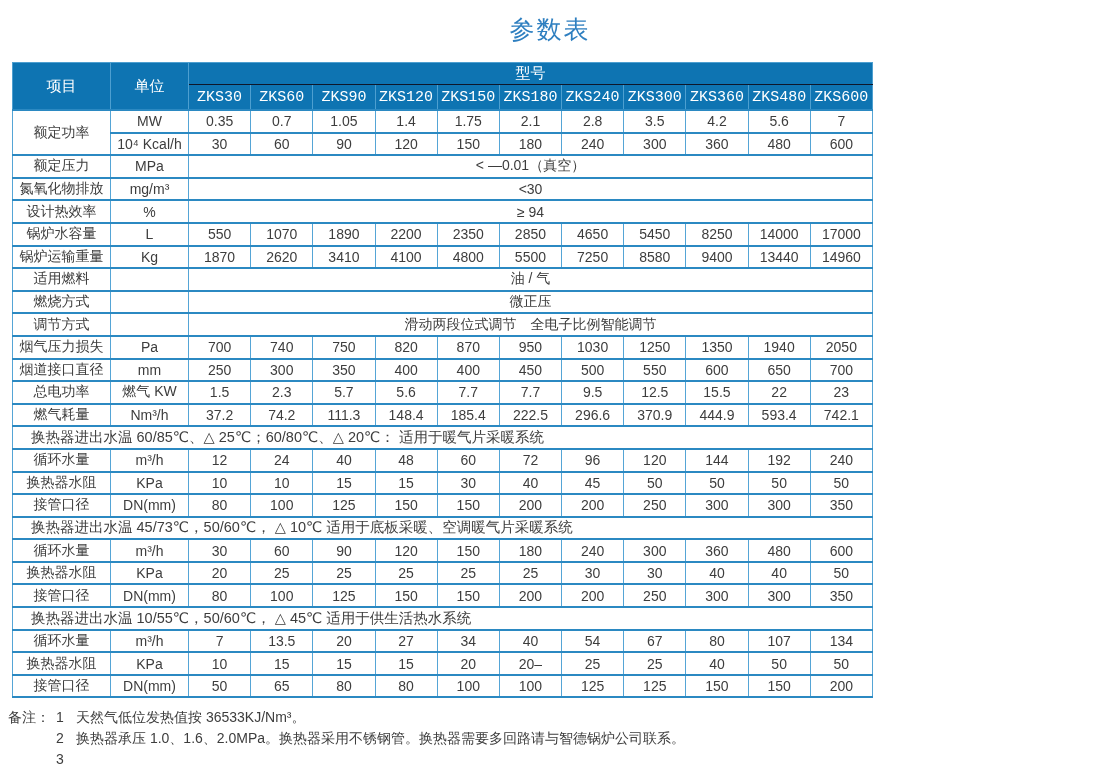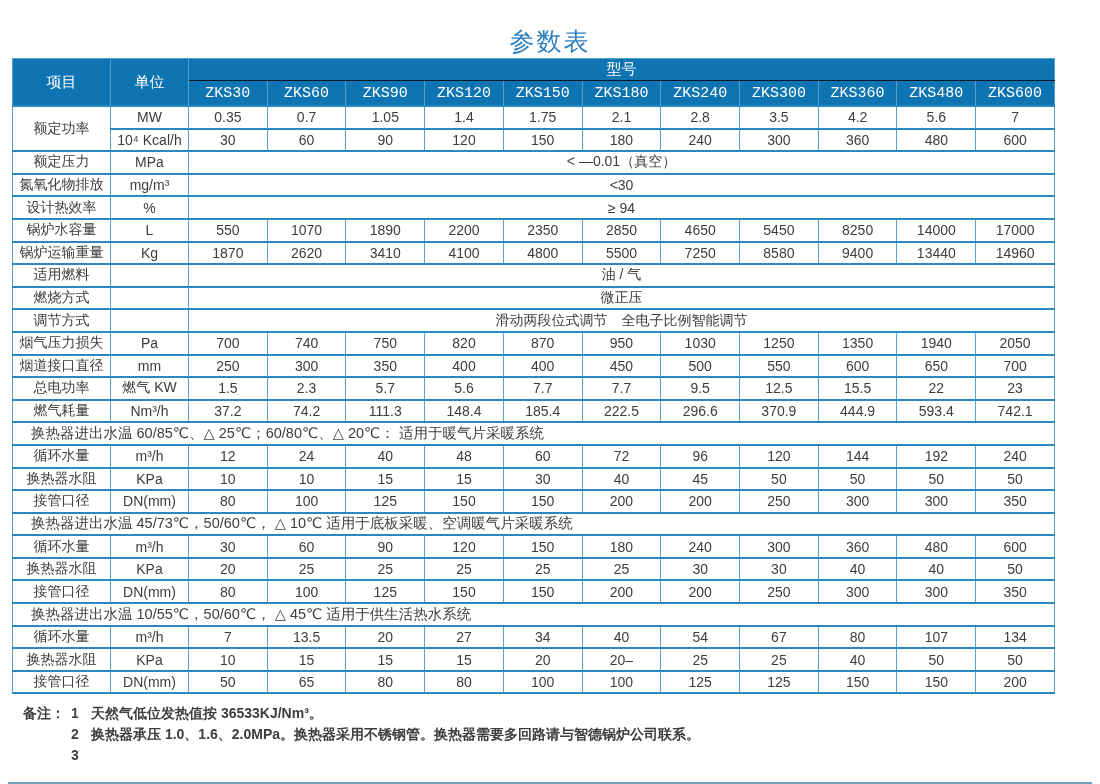--- a/index.html
+++ b/index.html
@@ -3,25 +3,25 @@
 <meta charset="utf-8">
 <style>
   html,body{margin:0;padding:0;}
   body{
     width:1100px;height:784px;background:#ffffff;
     font-family:"Liberation Sans","DejaVu Sans",sans-serif;
     color:#3d3d3d;overflow:hidden;
   }
   .page-title{
     text-align:center;font-size:25px;color:#2e7fc0;
-    padding-top:24px;height:34px;line-height:34px;letter-spacing:2px;
+    padding-top:12px;height:34px;line-height:34px;letter-spacing:2px;
   }
   table.params{
     border-collapse:collapse;table-layout:fixed;
-    width:1043px;margin-left:12px;
+    width:861px;margin-left:12px;margin-top:16px;
     font-size:14px;
   }
   col.c-item{width:98px;}
   col.c-unit{width:78px;}
   thead th{
     background:#0e74b2;color:#ffffff;font-weight:normal;
     font-size:15px;border:1px solid #4d9fd0;padding:0;
   }
   thead tr.h1 th{height:21px;}
   thead tr.h2 th{height:24px;font-family:Liberation Mono, monospace;}
@@ -29,21 +29,21 @@
   tbody td{
     border-left:1px solid #55a5d6;border-right:1px solid #55a5d6;
     border-top:2px solid #2b89c2;border-bottom:2px solid #2b89c2;
     height:20.6px;text-align:center;padding:0;color:#3d3d3d;
     overflow:hidden;white-space:nowrap;
   }
   tbody td.section{
     text-align:left;padding-left:18px;font-size:14.5px;
   }
   .notes{
-    display:flex;margin-left:23px;margin-top:9px;font-size:14px;line-height:21px;color:#3d3d3d;font-weight:bold;
+    display:flex;margin-left:8px;margin-top:9px;font-size:14px;line-height:21px;color:#3d3d3d;
   }
   .notes-label{width:48px;flex:0 0 48px;}
   .note-items{display:flex;flex-direction:column;}
   .note-line{display:flex;}
   .note-num{width:20px;flex:0 0 20px;}
   .bottom-rule{
     margin:16px 0 0 8px;width:1084px;height:3px;background:#6f9dbe;
   }
 </style>
 </head>

